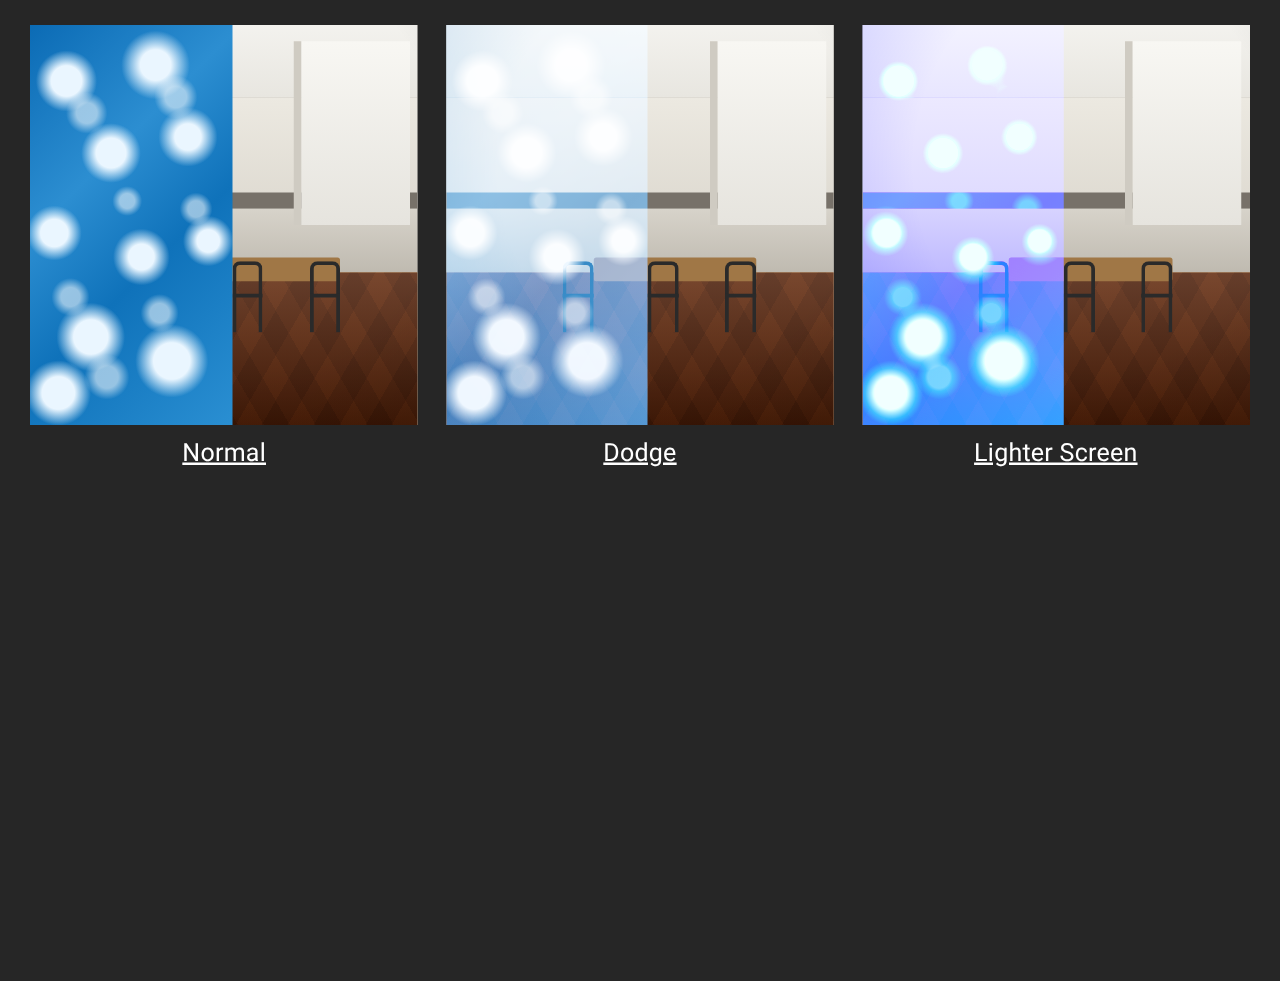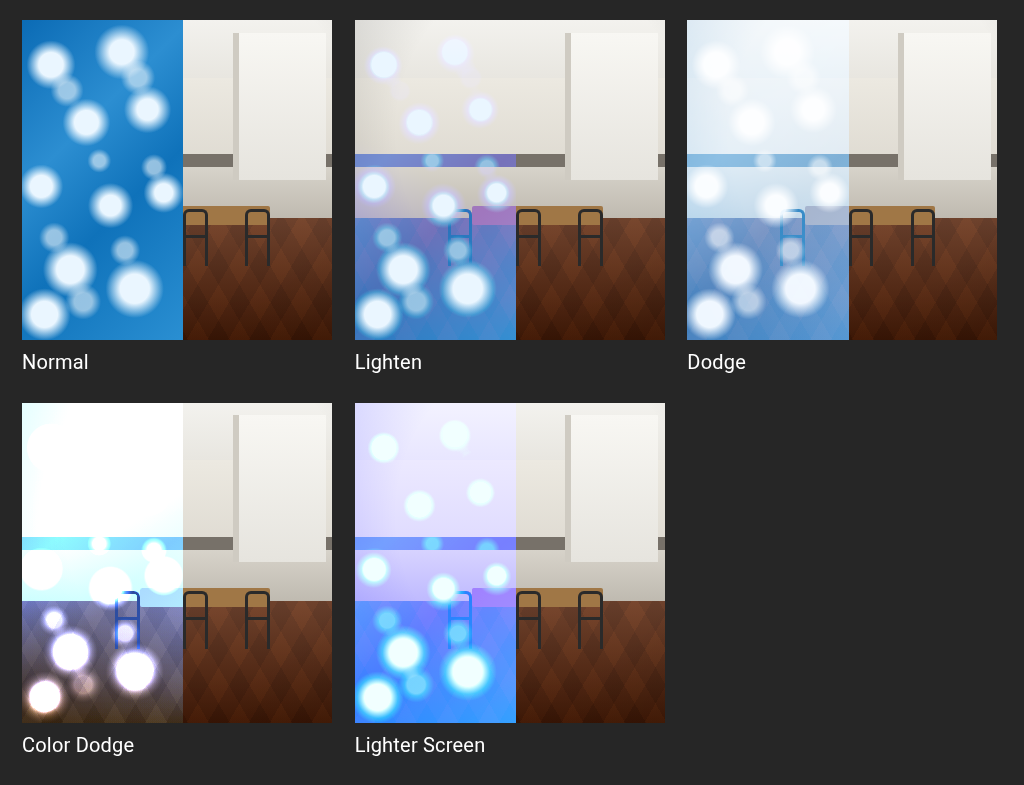--- a/index.html
+++ b/index.html
@@ -10,21 +10,21 @@
     color: #ffffff;
   }
   .grid {
     display: grid;
     grid-template-columns: repeat(3, 1fr);
     grid-template-rows: repeat(2, auto);
     gap: 18px 18px;
     padding: 20px 22px 18px 22px;
     height: 100%;
   }
-  .cell { display: flex; flex-direction: column; align-items: flex-start; }
+  .cell { display: flex; flex-direction: column; align-items: center; text-decoration: underline; }
   .swatch {
     width: 310px;
     height: 320px;
     position: relative;
     overflow: hidden;
     background: #b8b4ad;
   }
   .label {
     margin-top: 10px;
     font-size: 20px;
@@ -121,41 +121,20 @@
           <div class="chair c3"></div>
         <div class="vignette"></div>
       </div>
       <div class="overlay">
           <div class="water"></div>
         </div>
     </div>
     <div class="label">Normal</div>
   </div>
 
-  <div class="cell">
-    <div class="swatch m-lighten">
-      <div class="room">
-        <div class="ceiling"></div>
-          <div class="wall"></div>
-          <div class="backsplash"></div>
-        <div class="counter"></div>
-          <div class="window"></div>
-          <div class="floor"></div>
-        <div class="table"></div>
-          <div class="chair c1"></div>
-          <div class="chair c2"></div>
-          <div class="chair c3"></div>
-        <div class="vignette"></div>
-      </div>
-      <div class="overlay">
-          <div class="water"></div>
-        </div>
-    </div>
-    <div class="label">Lighten</div>
-  </div>
 
   <div class="cell">
     <div class="swatch m-screen">
       <div class="room">
         <div class="ceiling"></div>
           <div class="wall"></div>
           <div class="backsplash"></div>
         <div class="counter"></div>
           <div class="window"></div>
           <div class="floor"></div>
@@ -165,41 +144,20 @@
           <div class="chair c3"></div>
         <div class="vignette"></div>
       </div>
       <div class="overlay">
           <div class="water"></div>
         </div>
     </div>
     <div class="label">Dodge</div>
   </div>
 
-  <div class="cell">
-    <div class="swatch m-color-dodge">
-      <div class="room">
-        <div class="ceiling"></div>
-          <div class="wall"></div>
-          <div class="backsplash"></div>
-        <div class="counter"></div>
-          <div class="window"></div>
-          <div class="floor"></div>
-        <div class="table"></div>
-          <div class="chair c1"></div>
-          <div class="chair c2"></div>
-          <div class="chair c3"></div>
-        <div class="vignette"></div>
-      </div>
-      <div class="overlay">
-          <div class="water"></div>
-        </div>
-    </div>
-    <div class="label">Color Dodge</div>
-  </div>
 
 
   <div class="cell">
     <div class="swatch m-lighter-color">
       <div class="room">
         <div class="ceiling"></div>
           <div class="wall"></div>
           <div class="backsplash"></div>
         <div class="counter"></div>
           <div class="window"></div>

